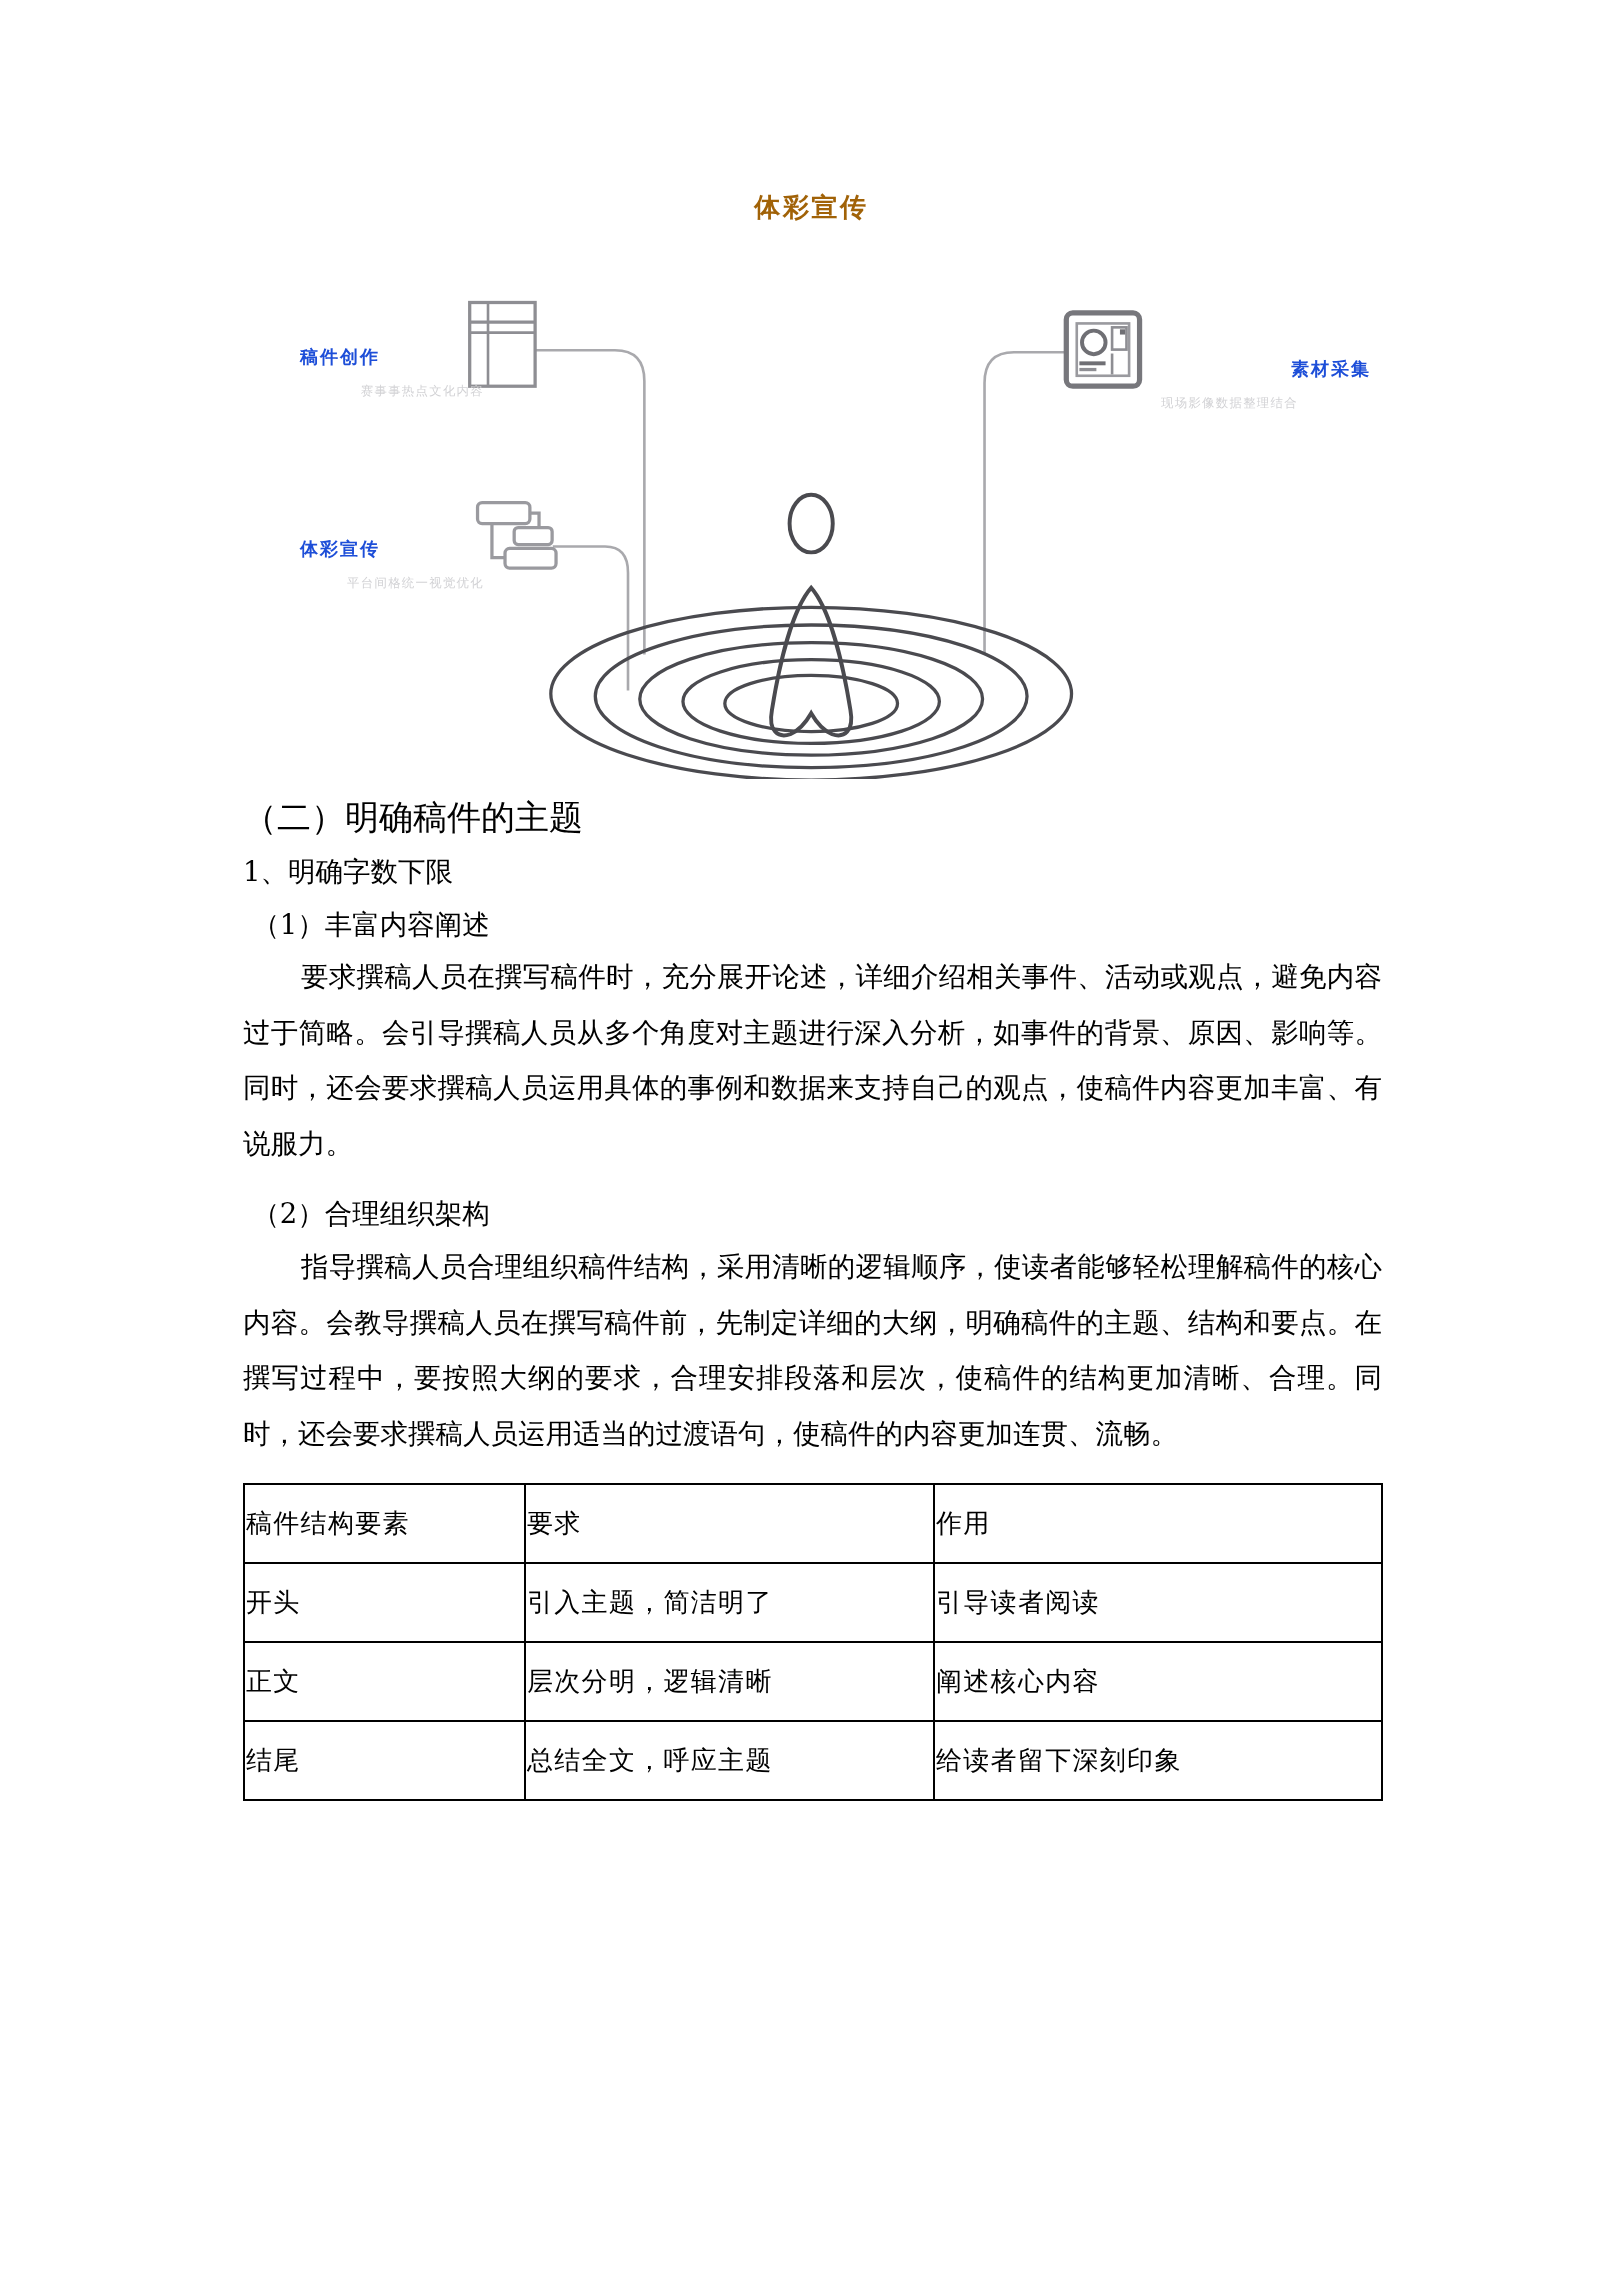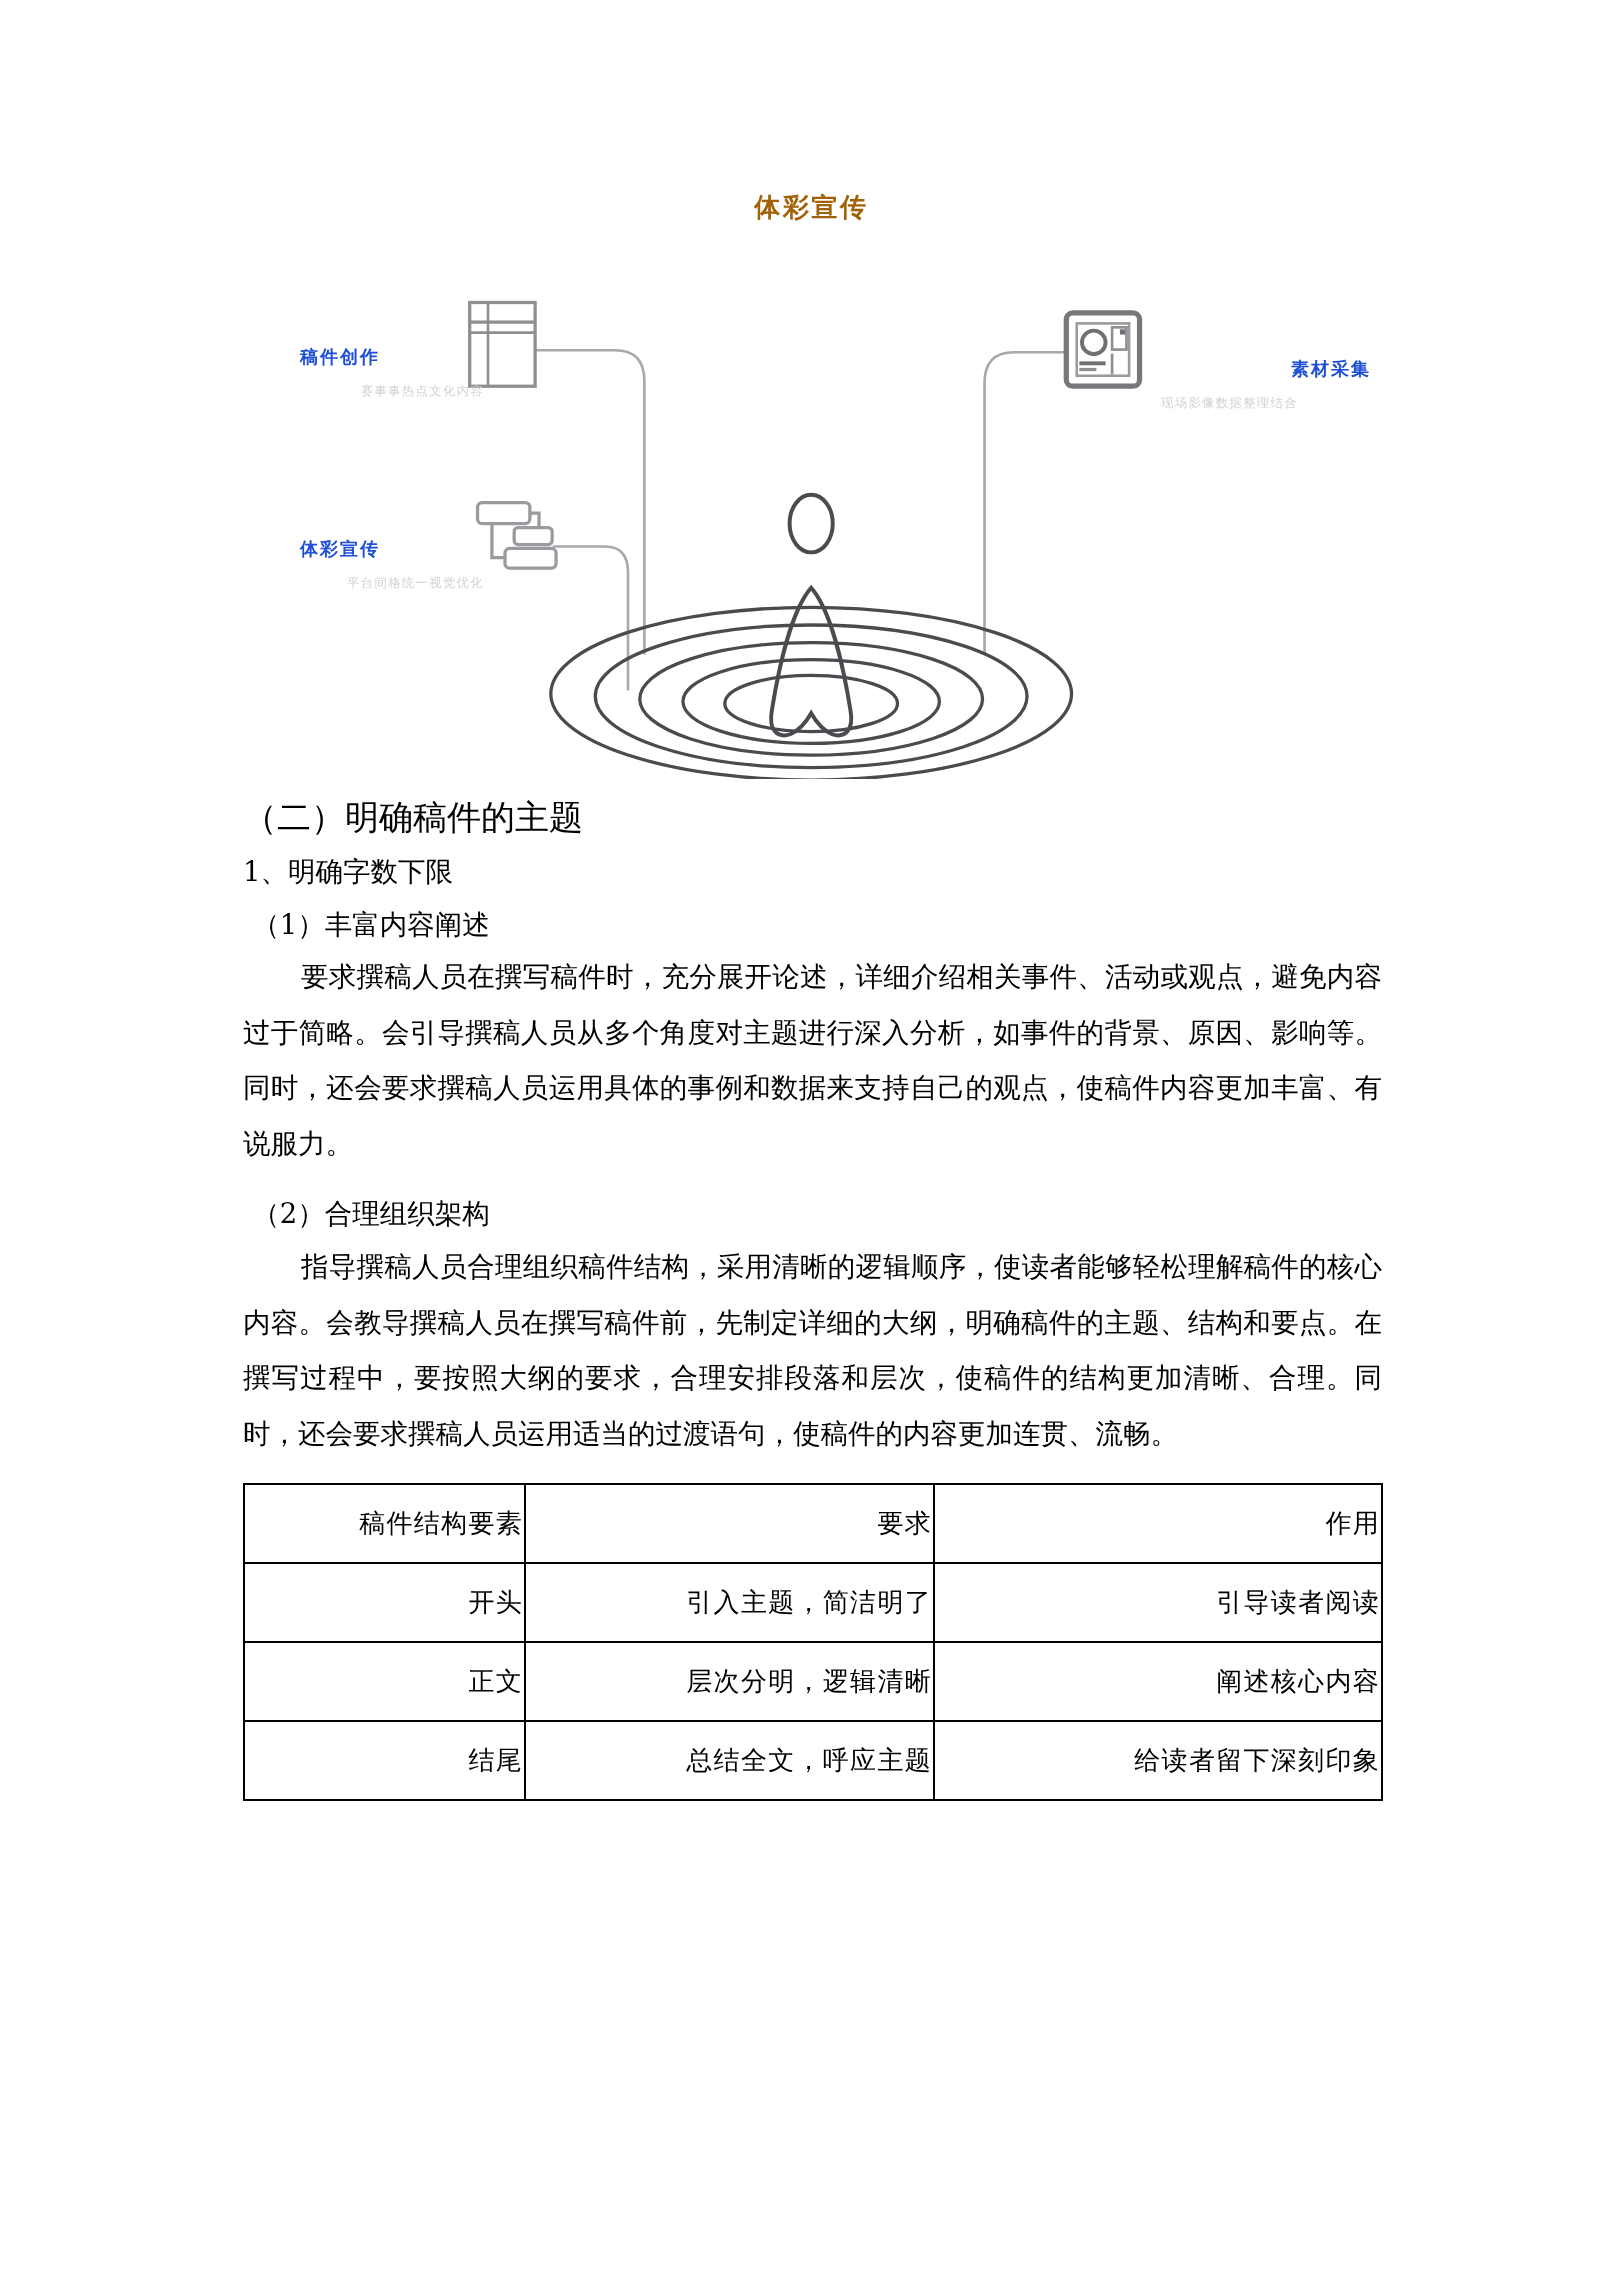--- a/index.html
+++ b/index.html
@@ -123,21 +123,21 @@
 
   
   table.struct {
     border-collapse: collapse;
     width: 1139px;
     margin-top: 22px;
     table-layout: fixed;
   }
   table.struct td {
     border: 2px solid #000000;
-    text-align: right;
+    text-align: left;
     vertical-align: middle;
     font-size: 26px;
     height: 75px;
     font-family: "DejaVu Serif", "Liberation Serif", serif;
     letter-spacing: 1.3px;
   }
   table.struct col.c1 { width: 281px; }
   table.struct col.c2 { width: 409px; }
   table.struct col.c3 { width: 448px; }
 </style>

